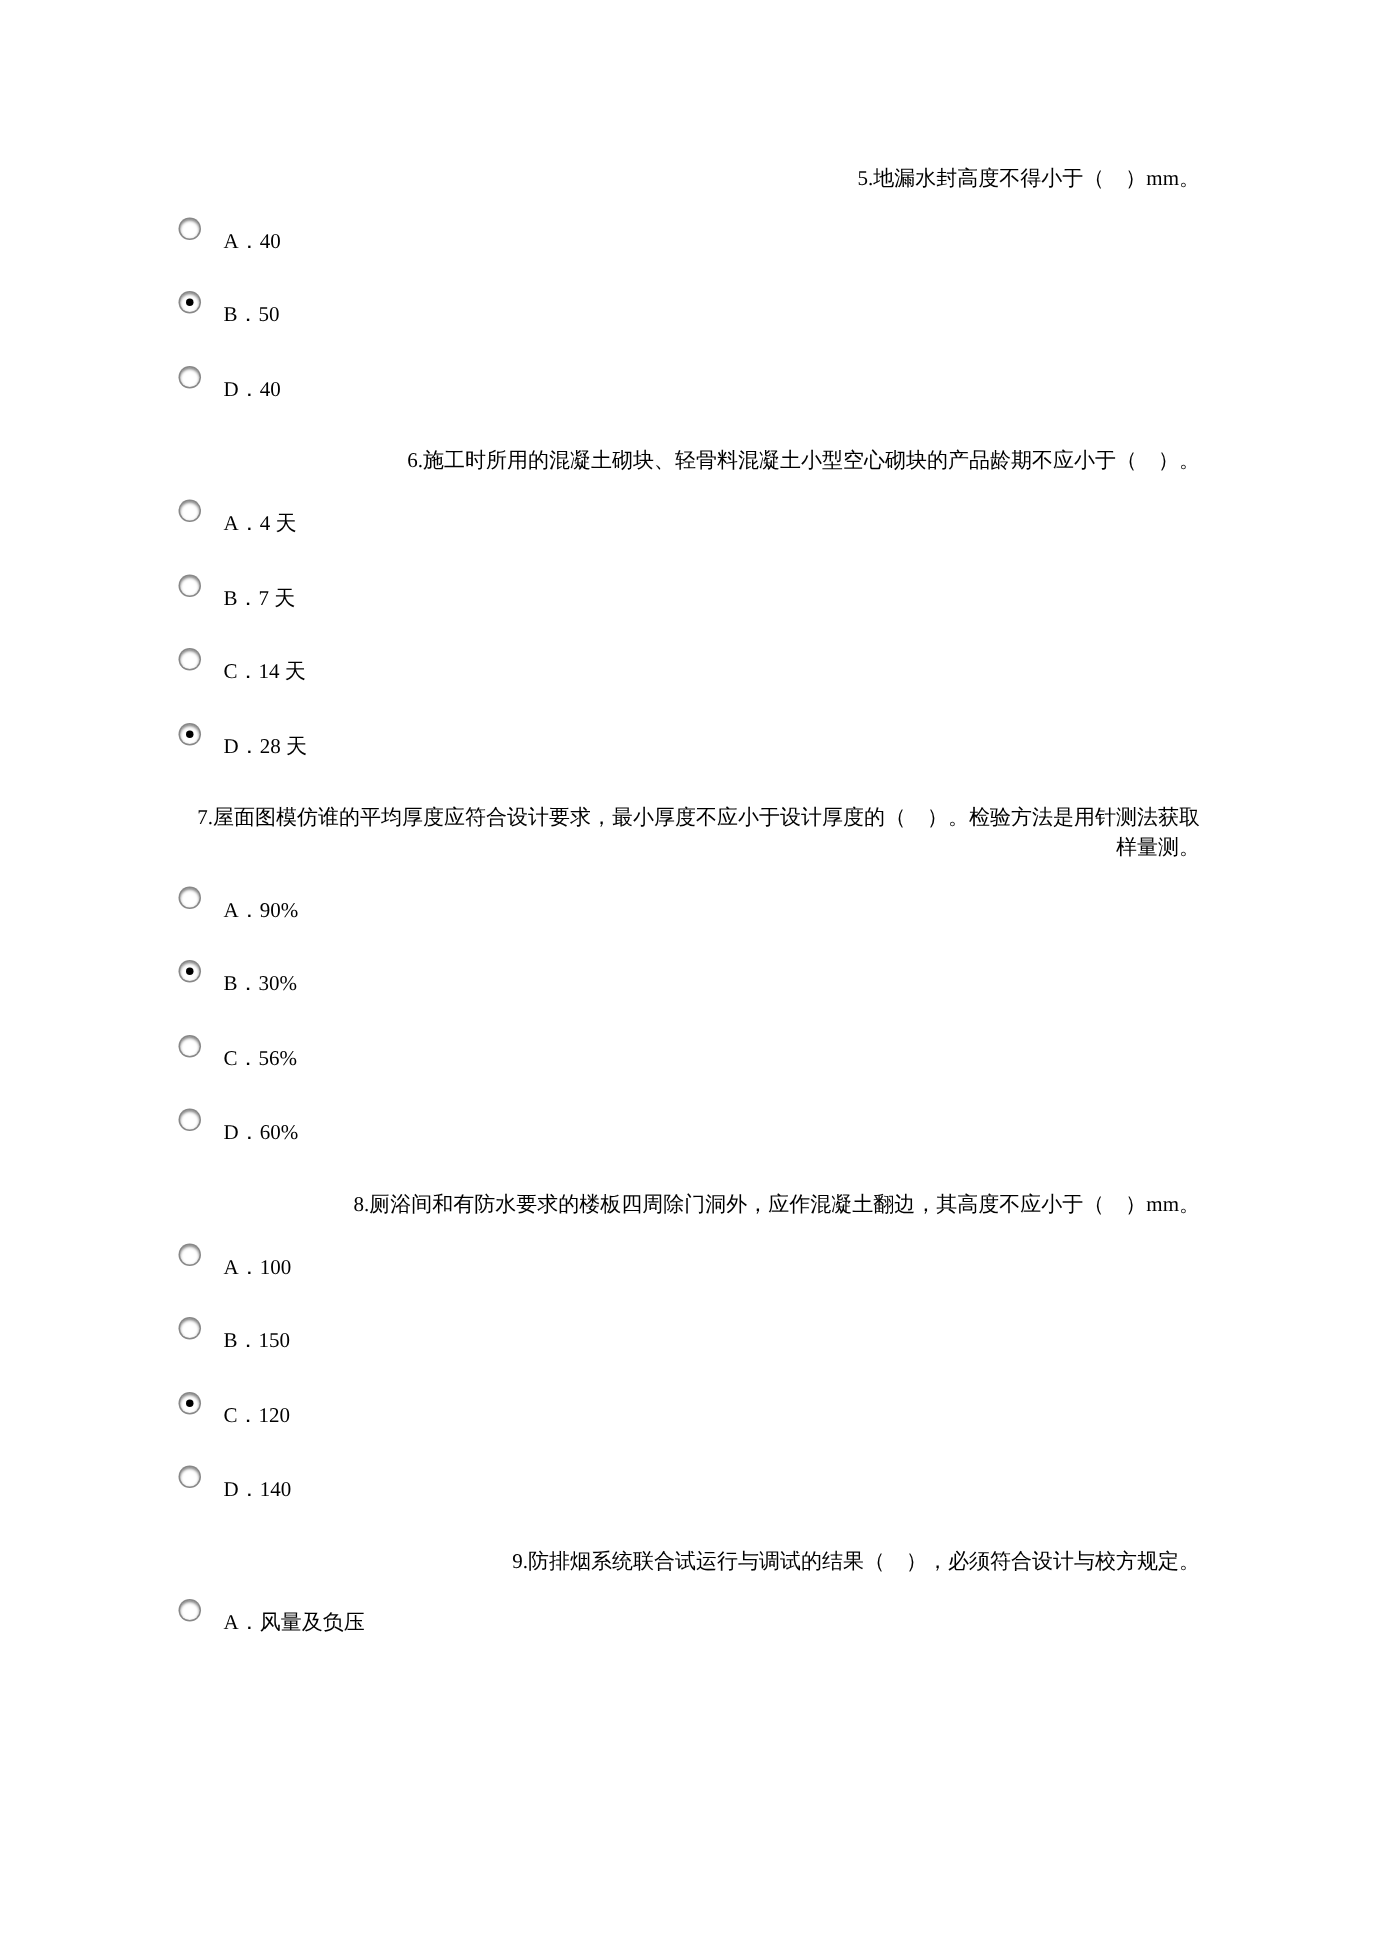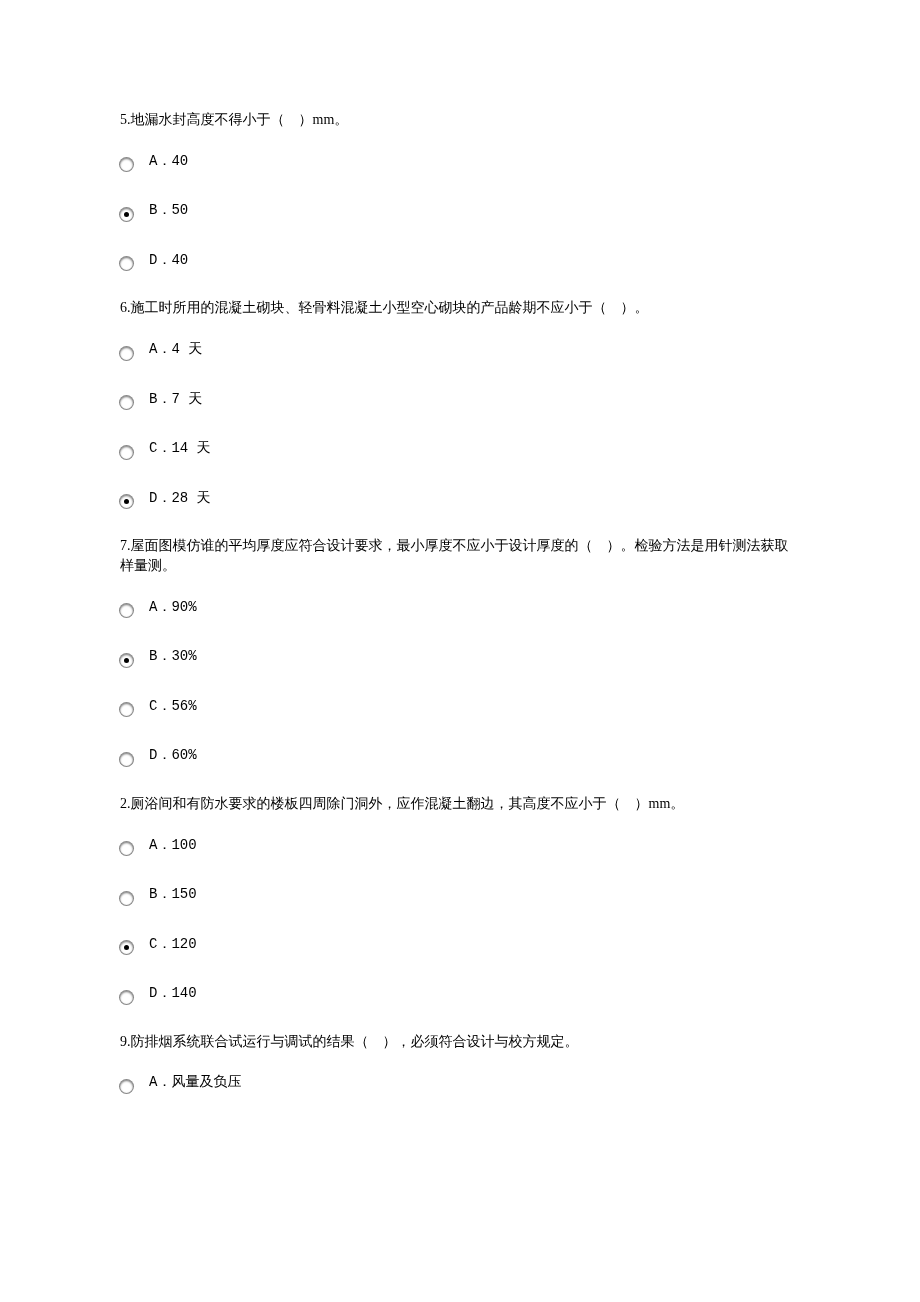--- a/index.html
+++ b/index.html
@@ -15,26 +15,26 @@
       width: 920px;
       padding: 110px 120px 100px 120px;
       line-height: 1.4;
     }
     .question {
       margin-bottom: 28px;
     }
     .question-text {
       margin-bottom: 22px;
       font-size: 14px;
+      text-align: right;
     }
     .option {
       display: flex;
-      align-items: flex-end;
+      align-items: flex-start;
       margin-bottom: 30px;
-      font-family: Liberation Mono, monospace;
     }
     .option:last-child {
       margin-bottom: 0;
     }
     .radio {
       width: 13px;
       height: 13px;
       border-radius: 50%;
       background: #ffffff;
       box-shadow: inset 0 1px 2px rgba(0,0,0,0.5), 0 0 0 1px #888888;
@@ -108,21 +108,21 @@
       <div class="option">
         <div class="radio"></div>
         <span class="option-text">C．56%</span>
       </div>
       <div class="option">
         <div class="radio"></div>
         <span class="option-text">D．60%</span>
       </div>
     </div>
     <div class="question">
-      <div class="question-text">2.厕浴间和有防水要求的楼板四周除门洞外，应作混凝土翻边，其高度不应小于（　）mm。</div>
+      <div class="question-text">8.厕浴间和有防水要求的楼板四周除门洞外，应作混凝土翻边，其高度不应小于（　）mm。</div>
       <div class="option">
         <div class="radio"></div>
         <span class="option-text">A．100</span>
       </div>
       <div class="option">
         <div class="radio"></div>
         <span class="option-text">B．150</span>
       </div>
       <div class="option">
         <div class="radio selected"></div>

